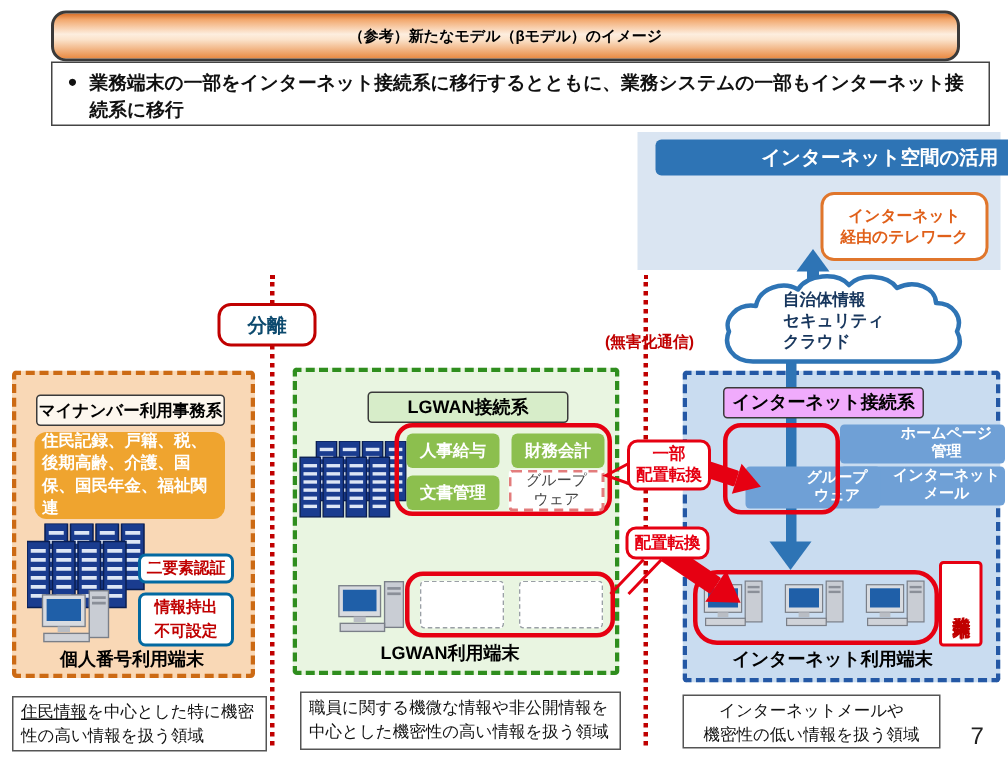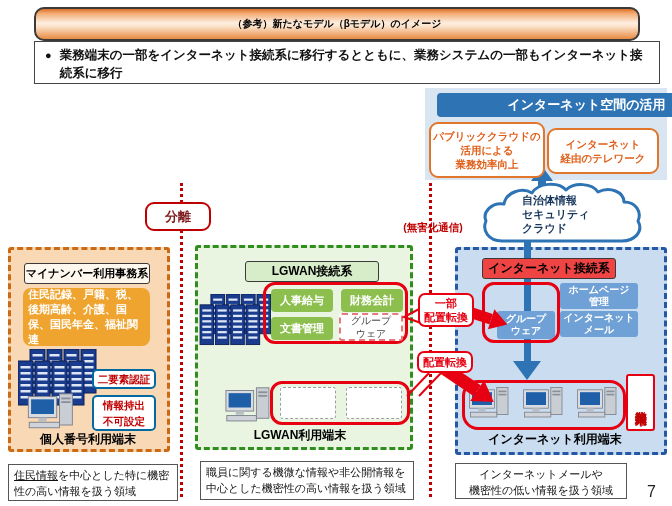--- a/index.html
+++ b/index.html
@@ -30,37 +30,37 @@
   .benefit-left{left:429px;top:122px;width:112px;height:52px;}
   .benefit-right{left:547px;top:128px;width:108px;height:42px;}
 
   
   .cloud-label{left:514px;top:193px;width:112px;font-size:11px;font-weight:bold;color:#17365d;
     line-height:14px;text-align:left;padding-left:8px;}
 
   
   .dotline{width:0;border-left:3px dotted #c00000;height:314px;top:183px;}
   .dot-left{left:180px;} .dot-right{left:429px;}
-  .sep-box{background:#fff;border:2px solid #c00000;border-radius:9px;color:#7f1d1d;
+  .sep-box{background:#fff;border:2px solid #c00000;border-radius:9px;color:#0c4a6e;
     font-size:13px;font-weight:bold;}
   .sep-left{left:145px;top:202px;width:62px;height:25px;}
   .sep-right{left:398px;top:196px;width:68px;height:24px;}
   .sep-note{left:388px;top:221px;width:90px;font-size:10.5px;font-weight:bold;color:#c00000;text-align:center;}
 
   
   .zone{box-sizing:border-box;border-radius:3px;}
   .zone-mynumber{left:8px;top:247px;width:162px;height:205px;background:#f9d8b6;border:3px dashed #cc6a14;}
   .zone-lgwan{left:195px;top:245px;width:218px;height:205px;background:#e9f5e1;border:3px dashed #2f8e1e;}
   .zone-inet{left:455px;top:247px;width:212px;height:208px;background:#c9dcf0;border:3px dashed #2458a5;}
 
   .zone-header{box-sizing:border-box;border:1.5px solid #3a3a3a;border-radius:3px;
     font-weight:bold;color:#000;background:#fff;}
   .hdr-mynumber{left:24px;top:263px;width:126px;height:21px;font-size:11px;background:#fdf7ee;}
   .hdr-lgwan{left:245px;top:261px;width:134px;height:21px;font-size:12px;background:#d7edc9;}
-  .hdr-inet{left:482px;top:258px;width:134px;height:21px;font-size:12px;background:#ef4444;}
+  .hdr-inet{left:482px;top:258px;width:134px;height:21px;font-size:12px;background:#f0abfc;}
 
   .systems-box{left:23px;top:288px;width:127px;height:58px;background:#efa42f;border-radius:8px;
     color:#fff;font-size:11px;font-weight:bold;line-height:15px;padding:3px 5px;box-sizing:border-box;
     text-align:left;display:flex;align-items:center;}
 
   .badge{background:#fff;border:2px solid #0369a1;border-radius:5px;color:#c00000;
     font-size:10.5px;font-weight:bold;line-height:16px;box-sizing:border-box;}
   .badge-auth{left:92px;top:369px;width:64px;height:20px;}
   .badge-export{left:92px;top:395px;width:64px;height:36px;}
 
@@ -70,21 +70,21 @@
   .lbl-inet{left:455px;top:431px;width:200px;}
 
   
   .red-rect{border:3.5px solid #e60012;border-radius:12px;box-sizing:border-box;background:transparent;}
   .rr-apps{left:263px;top:282px;width:145px;height:62px;}
   .rr-empty{left:270px;top:381px;width:140px;height:44px;}
   .rr-grp{left:482px;top:282px;width:78px;height:61px;}
   .rr-pcs{left:462px;top:380px;width:164px;height:50px;border-radius:16px;}
 
   .chip-green{background:#8cbf4e;border-radius:4px;color:#fff;font-size:11px;font-weight:bold;}
-  .chip-blue{background:#6fa0d6;border-radius:3px;color:#fff;font-size:10px;font-weight:bold;line-height:12px;}
+  .chip-blue{background:#6fa0d6;border-radius:3px;color:#fff;font-size:10px;font-weight:bold;line-height:12px;padding-left:32px;}
   .chip-dashed{background:#fff;border:2px dashed #e37c7c;border-radius:3px;color:#444;
     font-size:10px;line-height:13px;box-sizing:border-box;}
   .empty-chip{background:#fff;border:1.5px dashed #9aa0a6;border-radius:3px;box-sizing:border-box;}
 
   .app-hr{left:271px;top:289px;width:62px;height:23px;}
   .app-fin{left:341px;top:289px;width:62px;height:23px;}
   .app-doc{left:271px;top:317px;width:62px;height:23px;}
   .app-grp-lgwan{left:339px;top:313px;width:64px;height:28px;}
   .empty1{left:280px;top:387px;width:56px;height:32px;}
   .empty2{left:346px;top:387px;width:56px;height:32px;}
@@ -151,23 +151,20 @@
   </svg>
 
   <div class="abs layer3 title-bar ctr">（参考）新たなモデル（βモデル）のイメージ</div>
   <div class="abs layer3 summary-box">
     <span class="summary-bullet">●</span>
     <span class="summary-text">業務端末の一部をインターネット接続系に移行するとともに、業務システムの一部もインターネット接続系に移行</span>
   </div>
 
   <div class="abs layer1 inet-panel"></div>
   <div class="abs layer3 inet-panel-header ctr">インターネット空間の活用</div>
-  <div class="abs layer3 benefit benefit-left ctr pre">パブリッククラウドの
-活用による
-業務効率向上</div>
   <div class="abs layer3 benefit benefit-right ctr pre">インターネット
 経由のテレワーク</div>
 
   <div class="abs layer1 zone zone-mynumber"></div>
   <div class="abs layer1 zone zone-lgwan"></div>
   <div class="abs layer1 zone zone-inet"></div>
 
   <div class="abs layer2 dotline dot-left"></div>
   <div class="abs layer2 dotline dot-right"></div>
 

